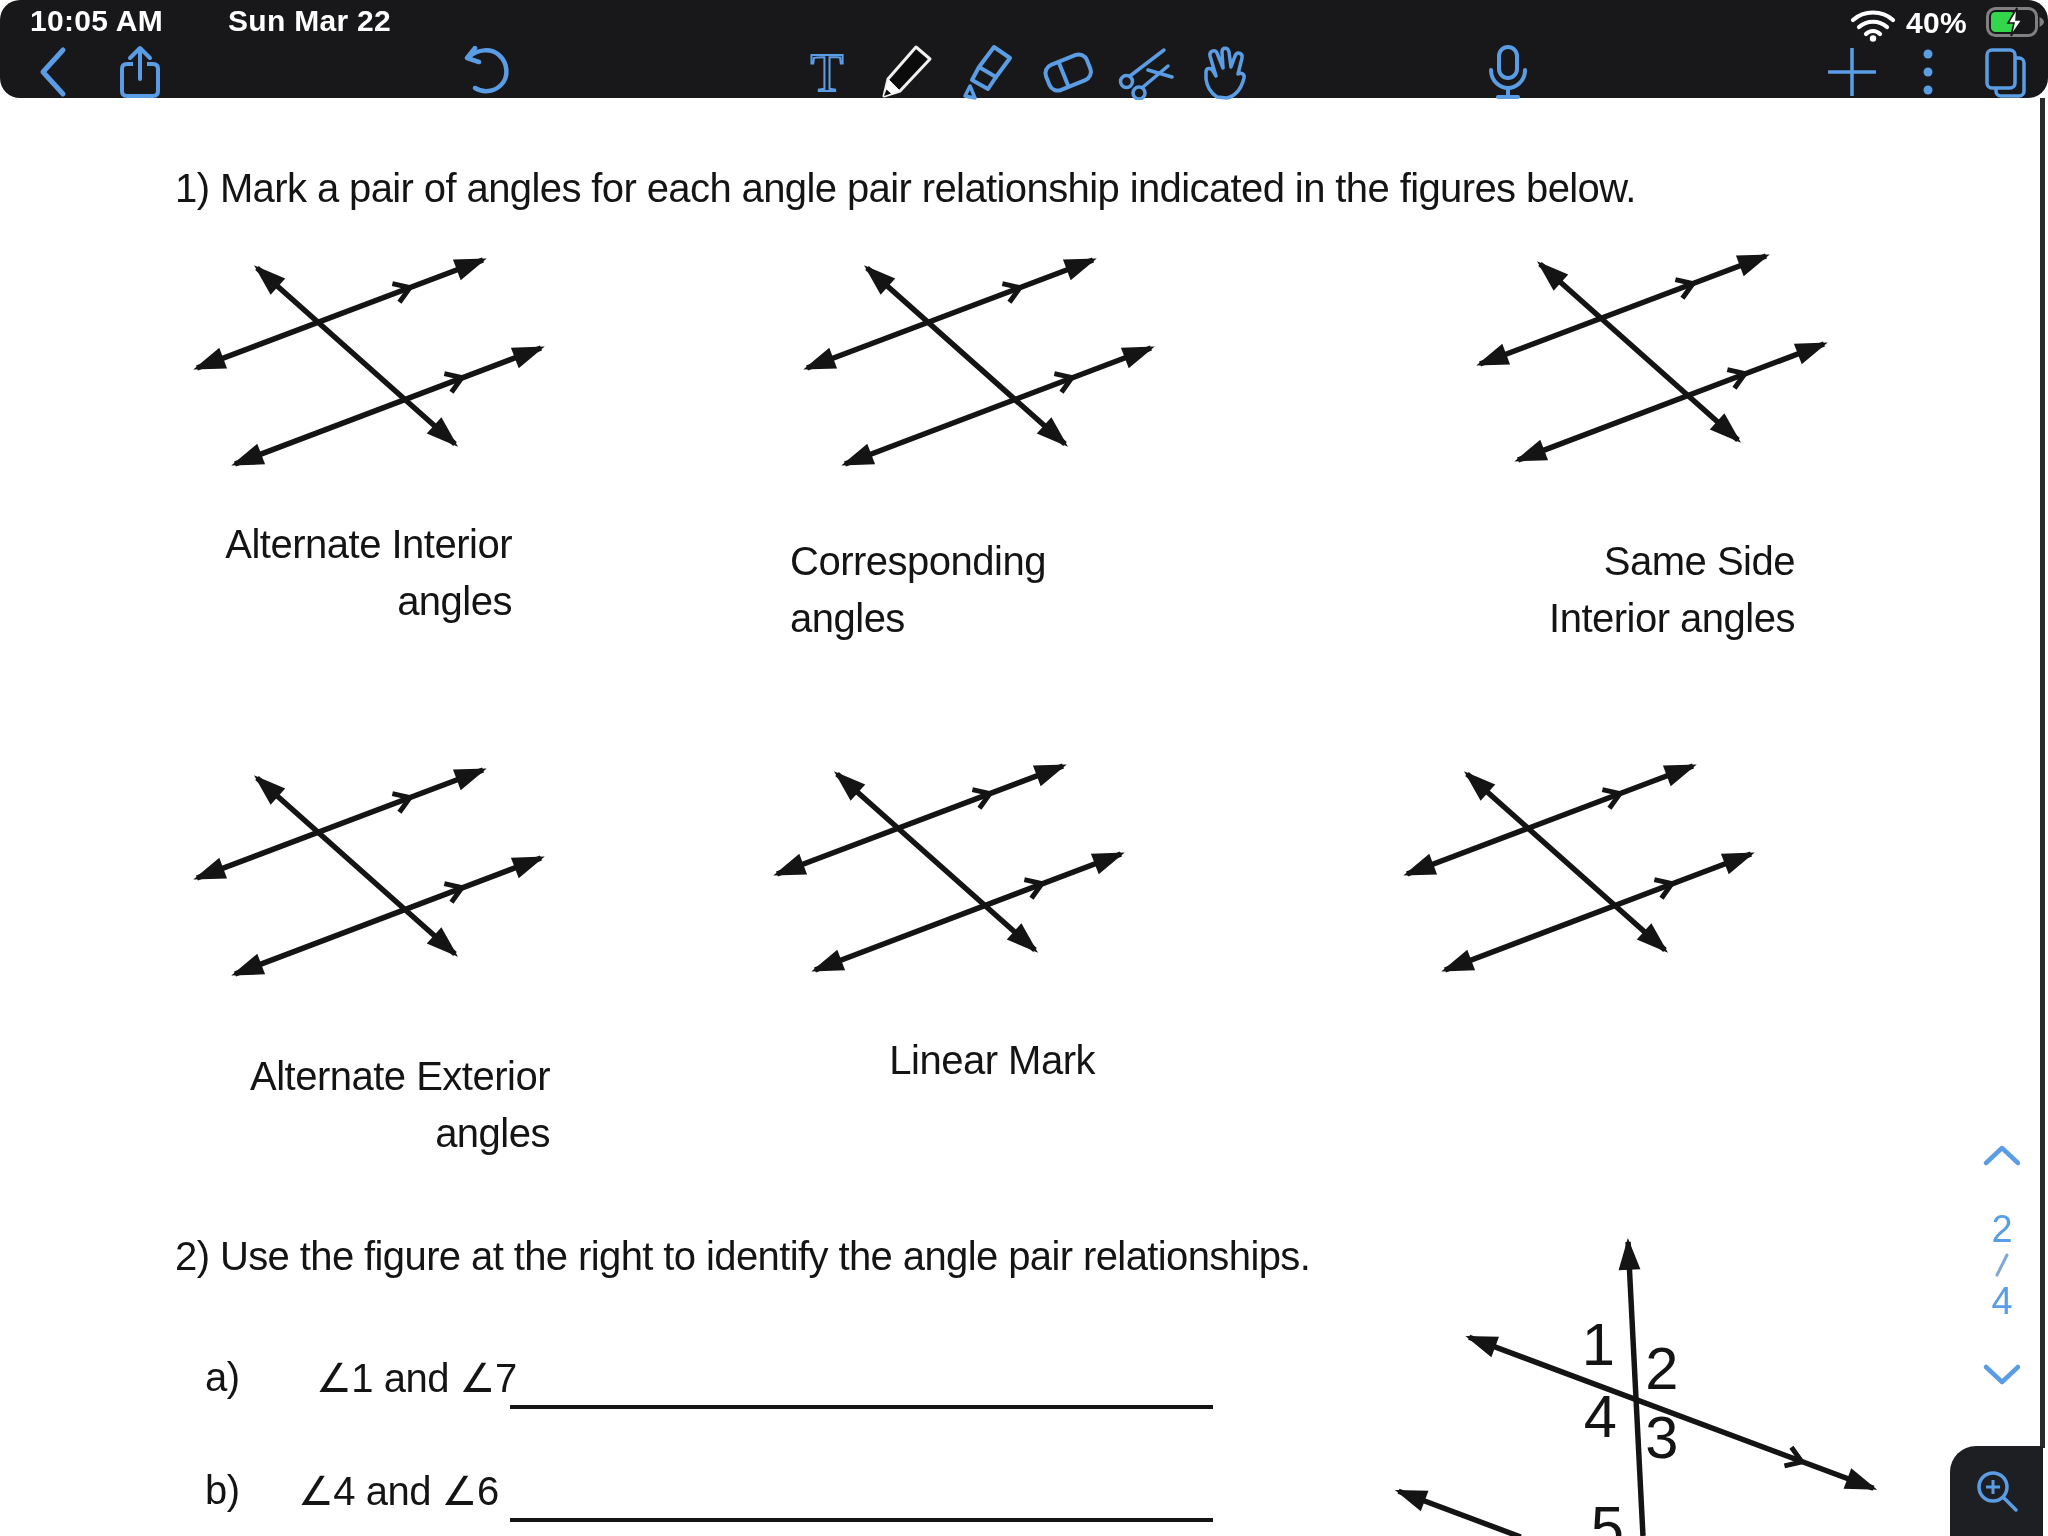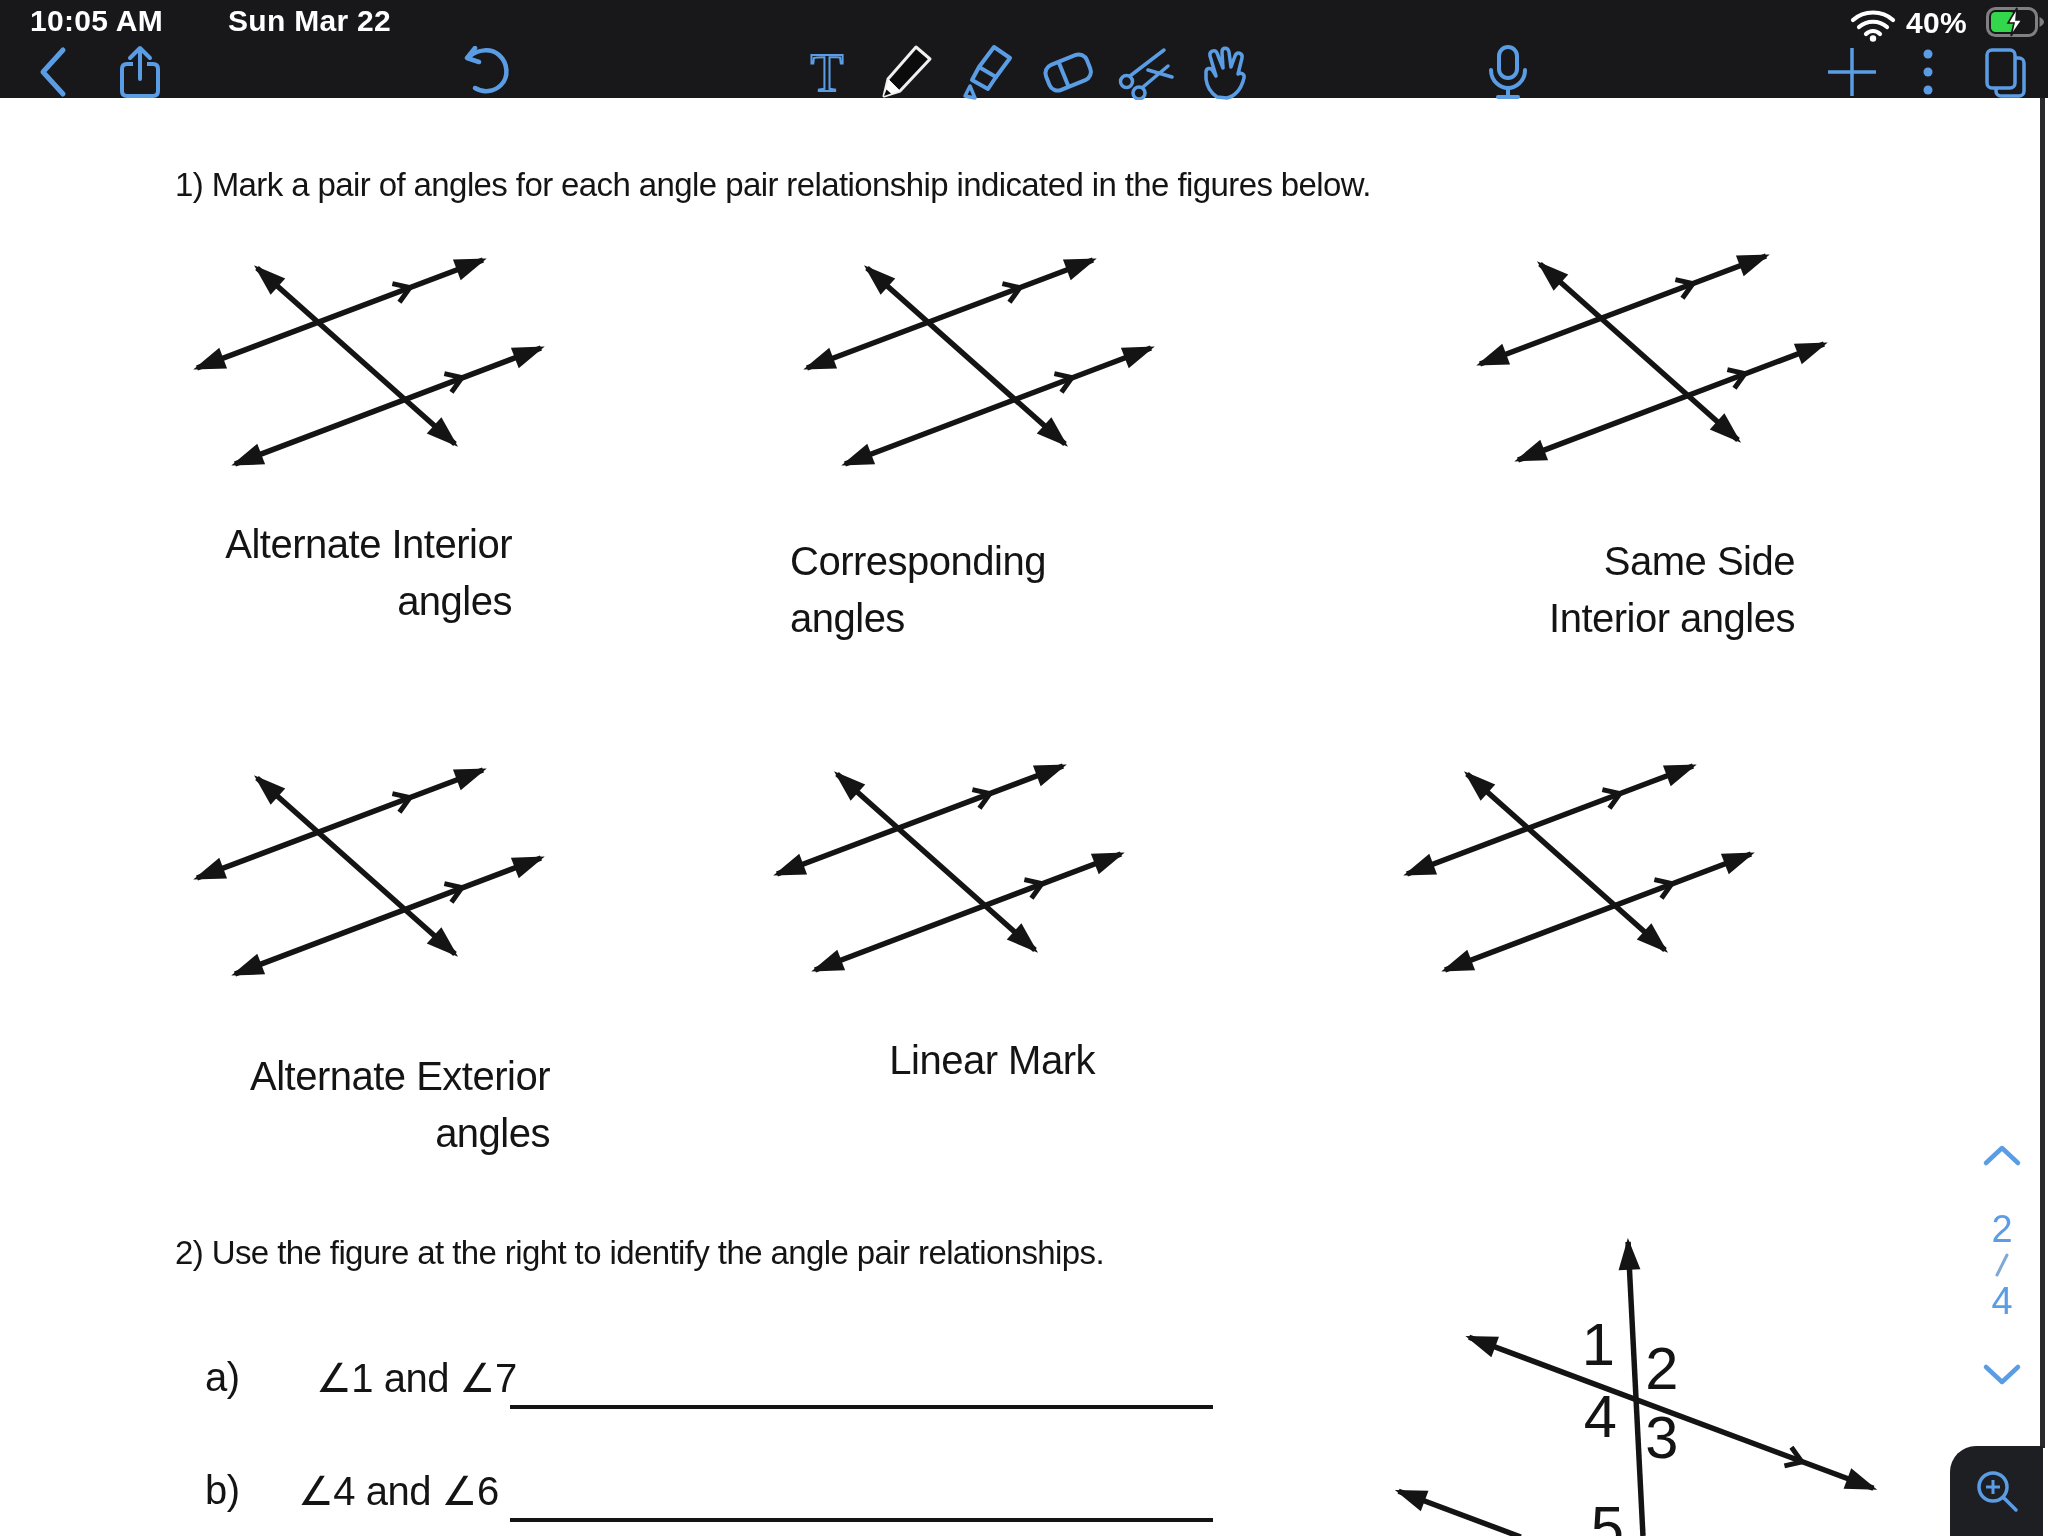--- a/index.html
+++ b/index.html
@@ -1,29 +1,29 @@
 <!DOCTYPE html>
 <html><head>
 <meta charset="utf-8">
 <style>
   html,body{margin:0;padding:0;background:#000;}
   .screen{position:relative;width:2048px;height:1536px;background:#ffffff;overflow:hidden;
           font-family:"Liberation Sans",sans-serif;color:#161616;}
   
-  .topbar{position:absolute;left:0;top:0;width:2048px;height:98px;background:#18181a;}
+  .topbar{position:absolute;left:0;top:0;width:2048px;height:98px;background:#18181a;border-radius:20px;}
   .status-text{position:absolute;top:4px;color:#fff;font-size:30px;font-weight:700;letter-spacing:.3px;}
   .st-time{left:30px;}
   .st-date{left:228px;font-weight:700;}
   .st-batt{left:1906px;top:6px;}
   .st-wifi{position:absolute;left:1850px;top:8px;}
   .st-battsvg{position:absolute;left:1986px;top:7px;}
   .tbtn{position:absolute;top:44px;width:60px;height:56px;display:flex;align-items:center;justify-content:center;
         background:none;border:none;padding:0;cursor:pointer;}
   
-  .q-title{position:absolute;font-size:33px;letter-spacing:-.6px;white-space:nowrap;color:#141414;}
+  .q-title{position:absolute;font-size:40px;letter-spacing:-.6px;white-space:nowrap;color:#141414;}
   .figwrap{position:absolute;width:370px;height:222px;}
   .figlabel{position:absolute;width:350px;font-size:40px;line-height:57px;text-align:right;
             letter-spacing:-.5px;color:#141414;}
   .figlabel span{display:block;}
   .figlabel.leftal{text-align:left;}
   .qitem{position:absolute;font-size:40px;letter-spacing:-.5px;color:#141414;white-space:nowrap;}
   .blankline{position:absolute;height:0;border-top:4px solid #141414;}
   
   .pagenav{position:absolute;left:1976px;width:52px;display:flex;flex-direction:column;align-items:center;}
   .pn-num{color:#5b9de4;font-size:38px;line-height:38px;}

